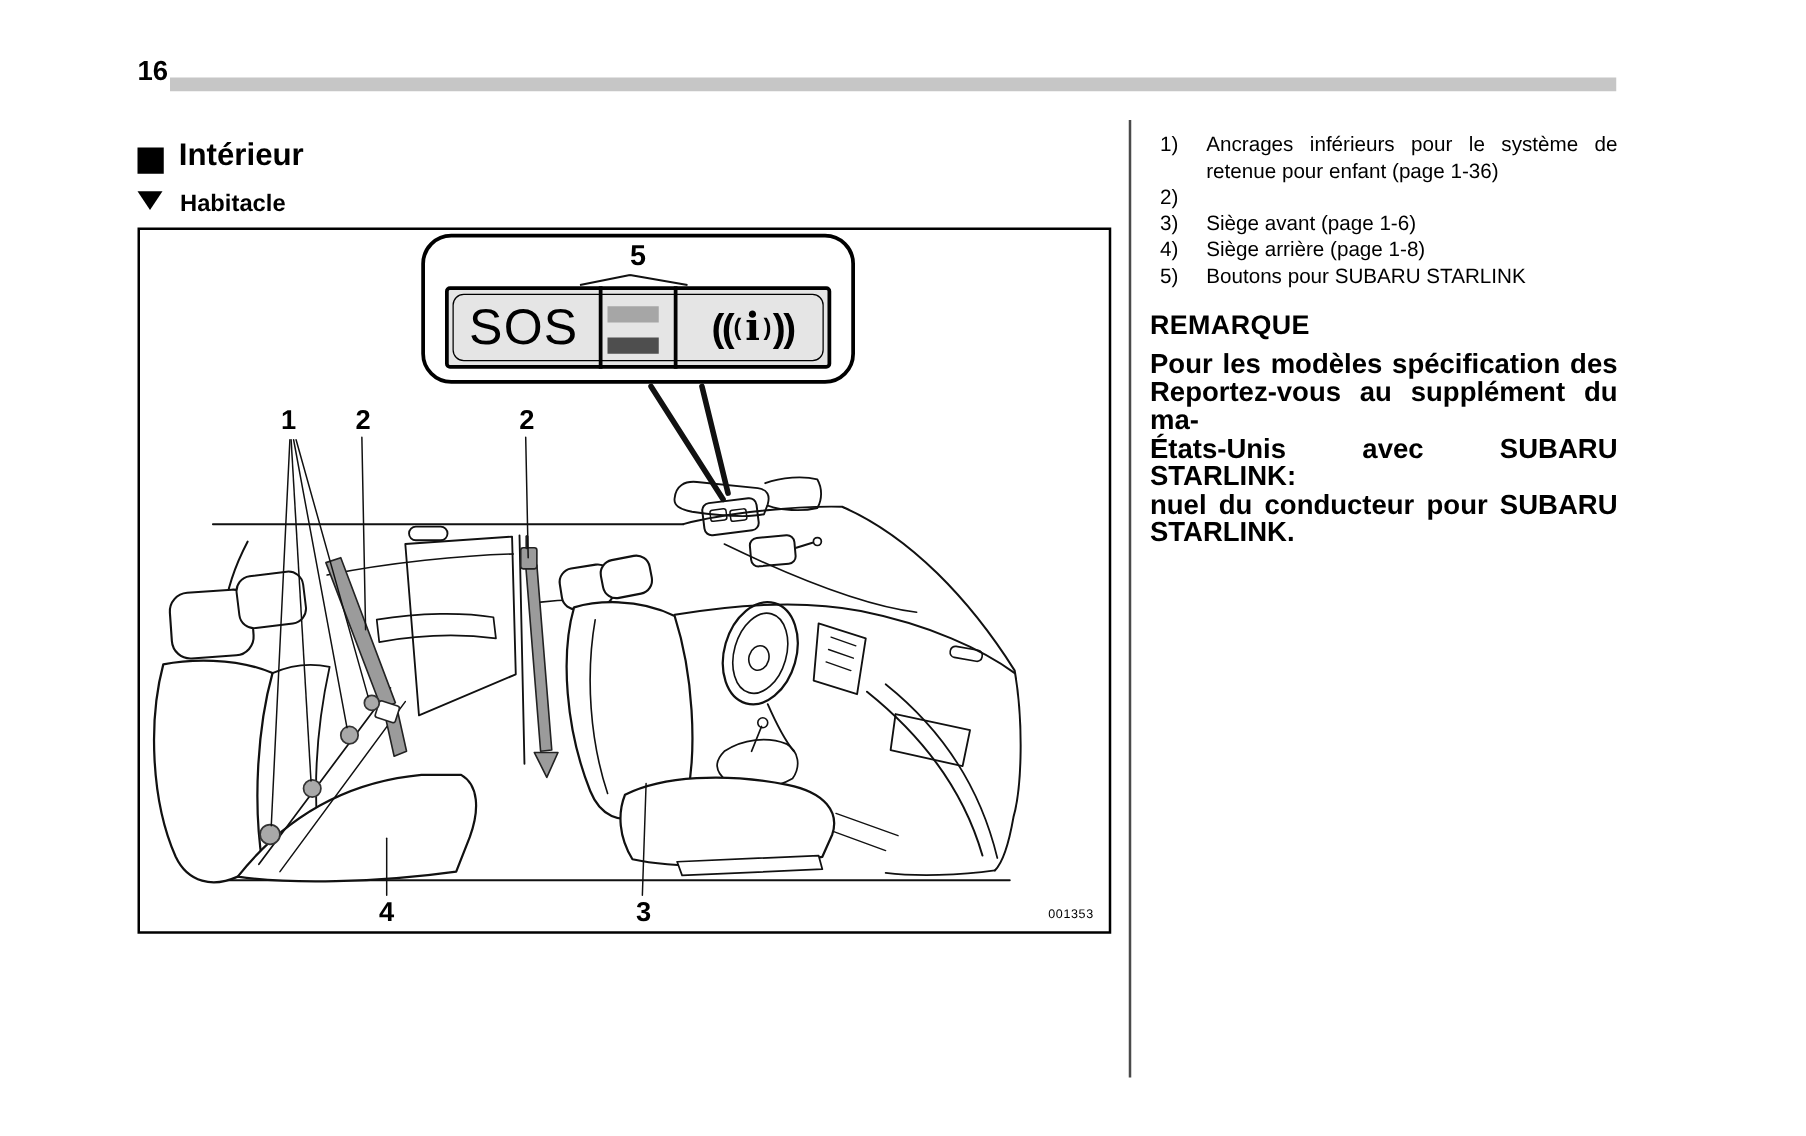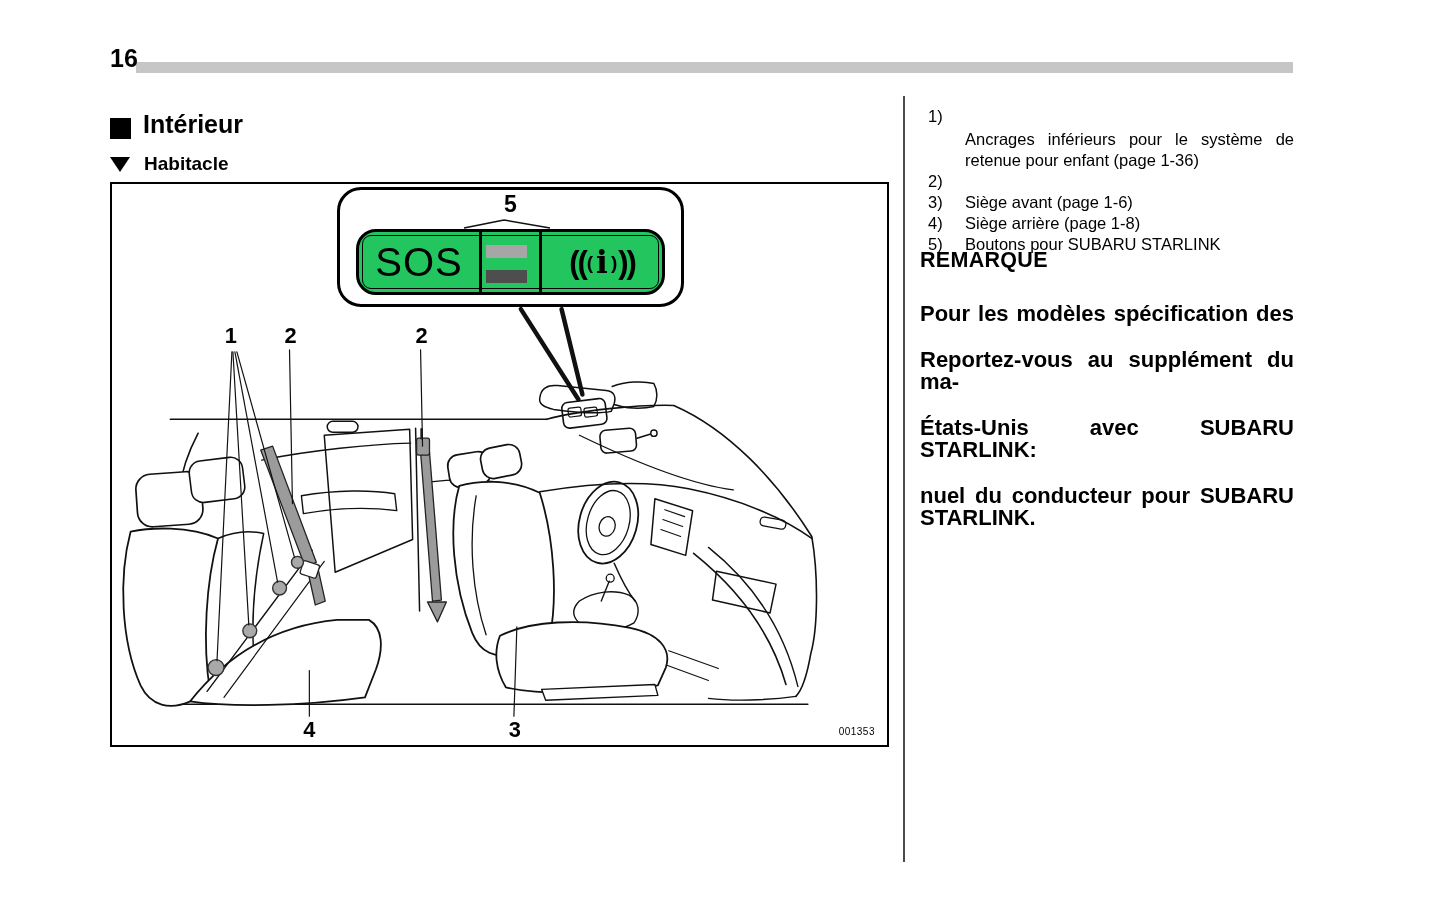--- a/index.html
+++ b/index.html
@@ -1,60 +1,60 @@
 <!DOCTYPE html>
 <html><head>
 <meta charset="utf-8">
 <style>
   html,body{margin:0;padding:0;background:#fff;}
   body{width:1445px;height:909px;position:relative;font-family:"Liberation Sans",sans-serif;color:#000;overflow:hidden;}
 
   
-  .page-num{position:absolute;left:110px;top:44px;font-size:25px;font-weight:bold;z-index:2;}
+  .page-num{position:absolute;left:110px;top:44px;font-size:22px;font-weight:bold;z-index:2;}
   .top-rule{position:absolute;left:136px;top:62px;width:1157px;height:11px;background:#c6c6c6;z-index:1;}
 
   
   .sec-head{position:absolute;left:110px;top:110px;display:flex;align-items:flex-end;gap:12px;}
   .sec-square{width:21px;height:21px;background:#000;}
   .sec-title{font-size:25px;font-weight:bold;}
-  .sub-head{position:absolute;left:110px;top:153px;display:flex;align-items:center;gap:14px;}
+  .sub-head{position:absolute;left:110px;top:153px;display:flex;align-items:flex-start;gap:14px;}
   .sub-tri{width:0;height:0;border-left:10px solid transparent;border-right:10px solid transparent;border-top:15px solid #000;}
   .sub-title{font-size:19px;font-weight:bold;}
 
   
   .figure{position:absolute;left:110px;top:182px;width:779px;height:565px;border:2px solid #000;box-sizing:border-box;background:#fff;}
   .fig-svg{position:absolute;left:0;top:0;width:775px;height:561px;}
   .fig-code{position:absolute;right:12px;bottom:8px;font-size:10px;letter-spacing:0.5px;}
 
   
   .inset{position:absolute;left:225px;top:3px;width:347px;height:120px;border:3.5px solid #000;border-radius:24px;background:#fff;box-sizing:border-box;}
   .five{position:absolute;left:0;right:0;top:1px;text-align:center;font-size:23px;font-weight:bold;}
   .fan{position:absolute;left:0;top:0;width:340px;height:113px;}
-  .panel{position:absolute;left:16px;top:39px;width:309px;height:66px;border:3px solid #000;border-radius:20px;box-sizing:border-box;background:#22c55e;}
+  .panel{position:absolute;left:16px;top:39px;width:309px;height:66px;border:3px solid #000;border-radius:4px;box-sizing:border-box;background:#e5e5e5;}
   .panel-inner{position:absolute;left:3px;top:3px;right:3px;bottom:3px;border:1.5px solid #000;border-radius:9px;}
   .pdiv{position:absolute;top:-3px;bottom:-3px;width:3px;background:#000;}
   .pdiv.d1{left:120px;}
   .pdiv.d2{left:180px;}
   .sos{position:absolute;left:0;top:0;width:120px;height:100%;display:flex;align-items:center;justify-content:center;font-size:40px;letter-spacing:1px;}
   .bar{position:absolute;left:127px;width:41px;height:13px;}
   .bar.top{top:13px;background:#a6a6a6;}
   .bar.bot{top:38px;background:#4e4e4e;}
   .info{position:absolute;left:183px;right:0;top:0;height:100%;display:flex;align-items:center;justify-content:center;line-height:1;}
   .info span{vertical-align:middle;}
   .p-out{font-size:31px;font-weight:bold;letter-spacing:-2px;}
   .p-in{font-size:19px;font-weight:bold;margin:0 1px;}
   .i-glyph{font-family:"DejaVu Serif",serif;font-weight:bold;font-size:31px;margin:0 2px;}
 
   
   .v-divider{position:absolute;left:903px;top:96px;width:2px;height:766px;background:#4a4a4a;}
   .legend{position:absolute;left:920px;top:106px;width:374px;font-size:16.5px;line-height:21px;}
   .legend-row{display:flex;}
   .legend-num{width:45px;flex:none;padding-left:8px;box-sizing:border-box;}
   .legend-text{flex:1;}
-  .jline{text-align:justify;text-align-last:justify;margin-top:23px;}
+  .jline{text-align:justify;text-align-last:justify;}
   .remarque{position:absolute;left:920px;top:248px;font-size:21.5px;font-weight:bold;letter-spacing:0.3px;}
   .note{position:absolute;left:920px;top:280px;width:374px;font-size:22px;font-weight:bold;line-height:22.5px;}
 
   
   .fig-svg path,.fig-svg rect,.fig-svg ellipse,.fig-svg circle,.fig-svg polygon{vector-effect:none;}
   .lbl{font-family:"Liberation Sans",sans-serif;font-size:22px;font-weight:bold;fill:#000;}
 </style>
 </head>
 <body>
 

